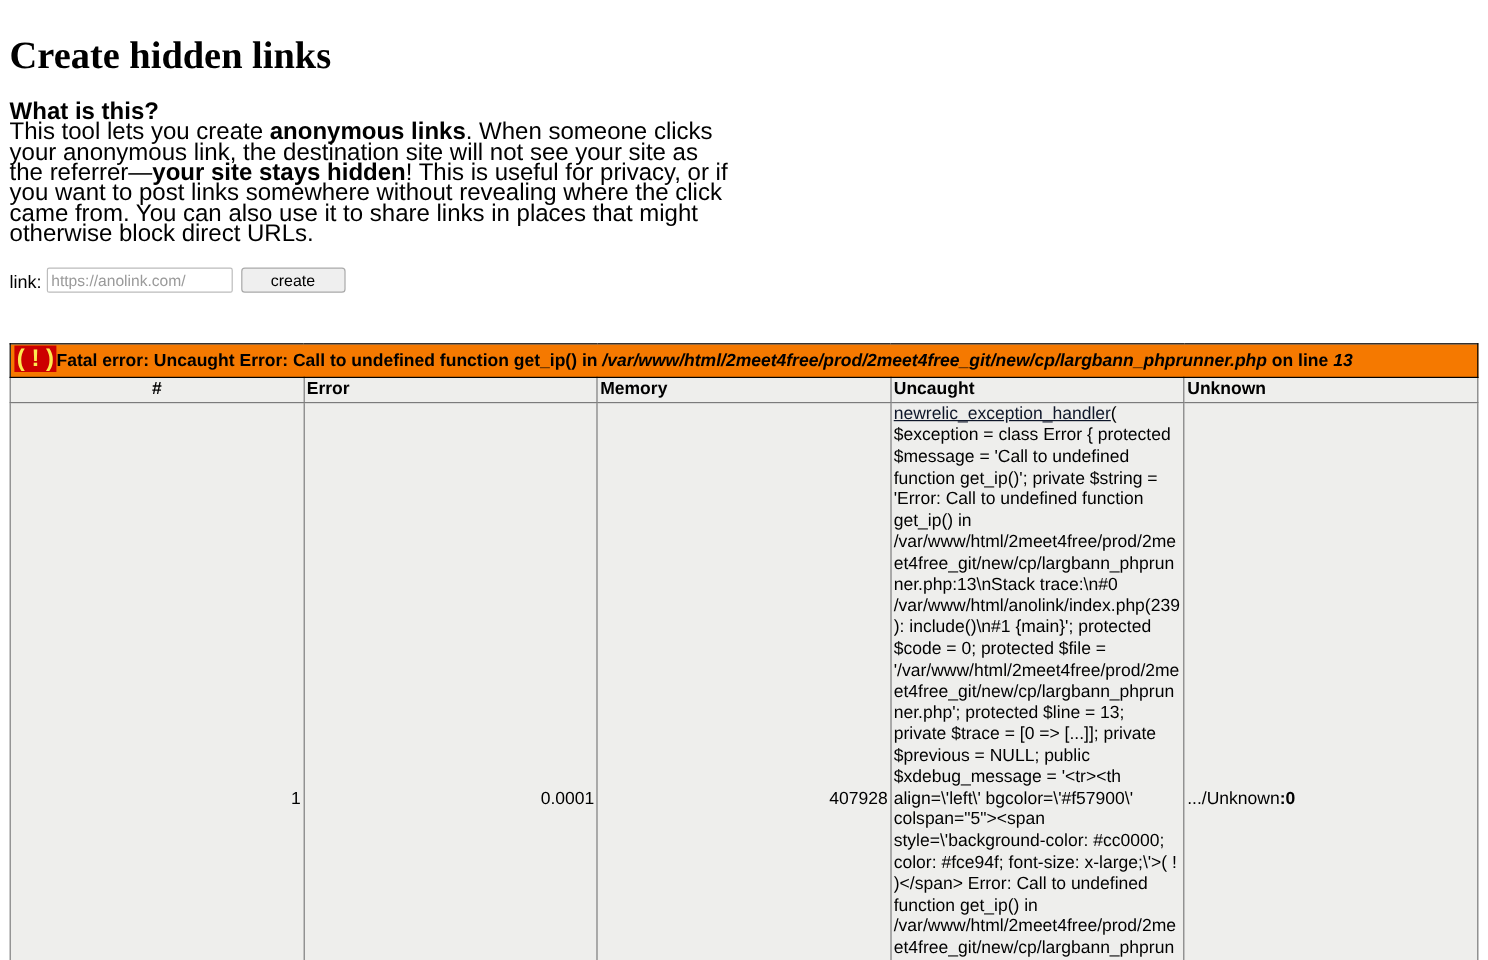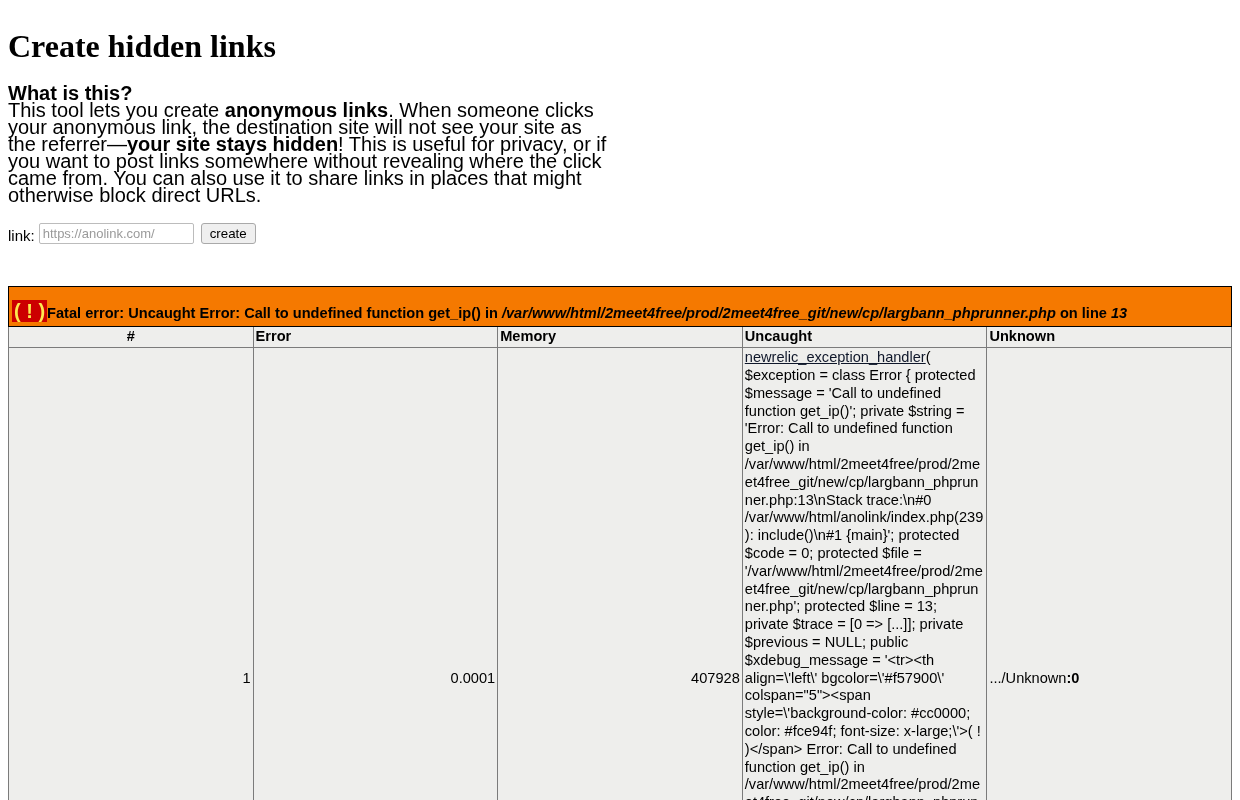--- a/index.html
+++ b/index.html
@@ -60,21 +60,21 @@
     color: #3b82f6;
     border-radius: 2px;
     box-sizing: border-box;
     height: 21px;
   }
   input.link-input::placeholder { color: #9a9a9a; }
   button.create-btn {
     font-family: "Liberation Sans", "DejaVu Sans", sans-serif;
     font-size: 13.3px;
     margin-left: 7px;
-    padding: 2px 8px;
+    padding: 2px 24px;
     border: 1px solid #a9a9a9;
     background: #efefef;
     border-radius: 3px;
     color: #000;
     height: 21px;
     line-height: 15px;
     cursor: pointer;
   }
 
   
@@ -97,21 +97,21 @@
     text-align: left;
     font-weight: normal;
     word-wrap: break-word;
     overflow-wrap: break-word;
   }
   .xdebug-error th.banner {
     background: #f57900;
     font-weight: bold;
     font-size: 14.6px;
     line-height: 19px;
-    padding: 14px 3px 3px 3px;
+    padding: 2px 3px 3px 3px;
     border: 1px solid #000;
   }
   .xdebug-error th.banner .bang {
     background: #cc0000;
     color: #fce94f;
     font-size: 20px;
     font-weight: bold;
     letter-spacing: 0px;
     padding: 0 2px;
     line-height: 20px;

